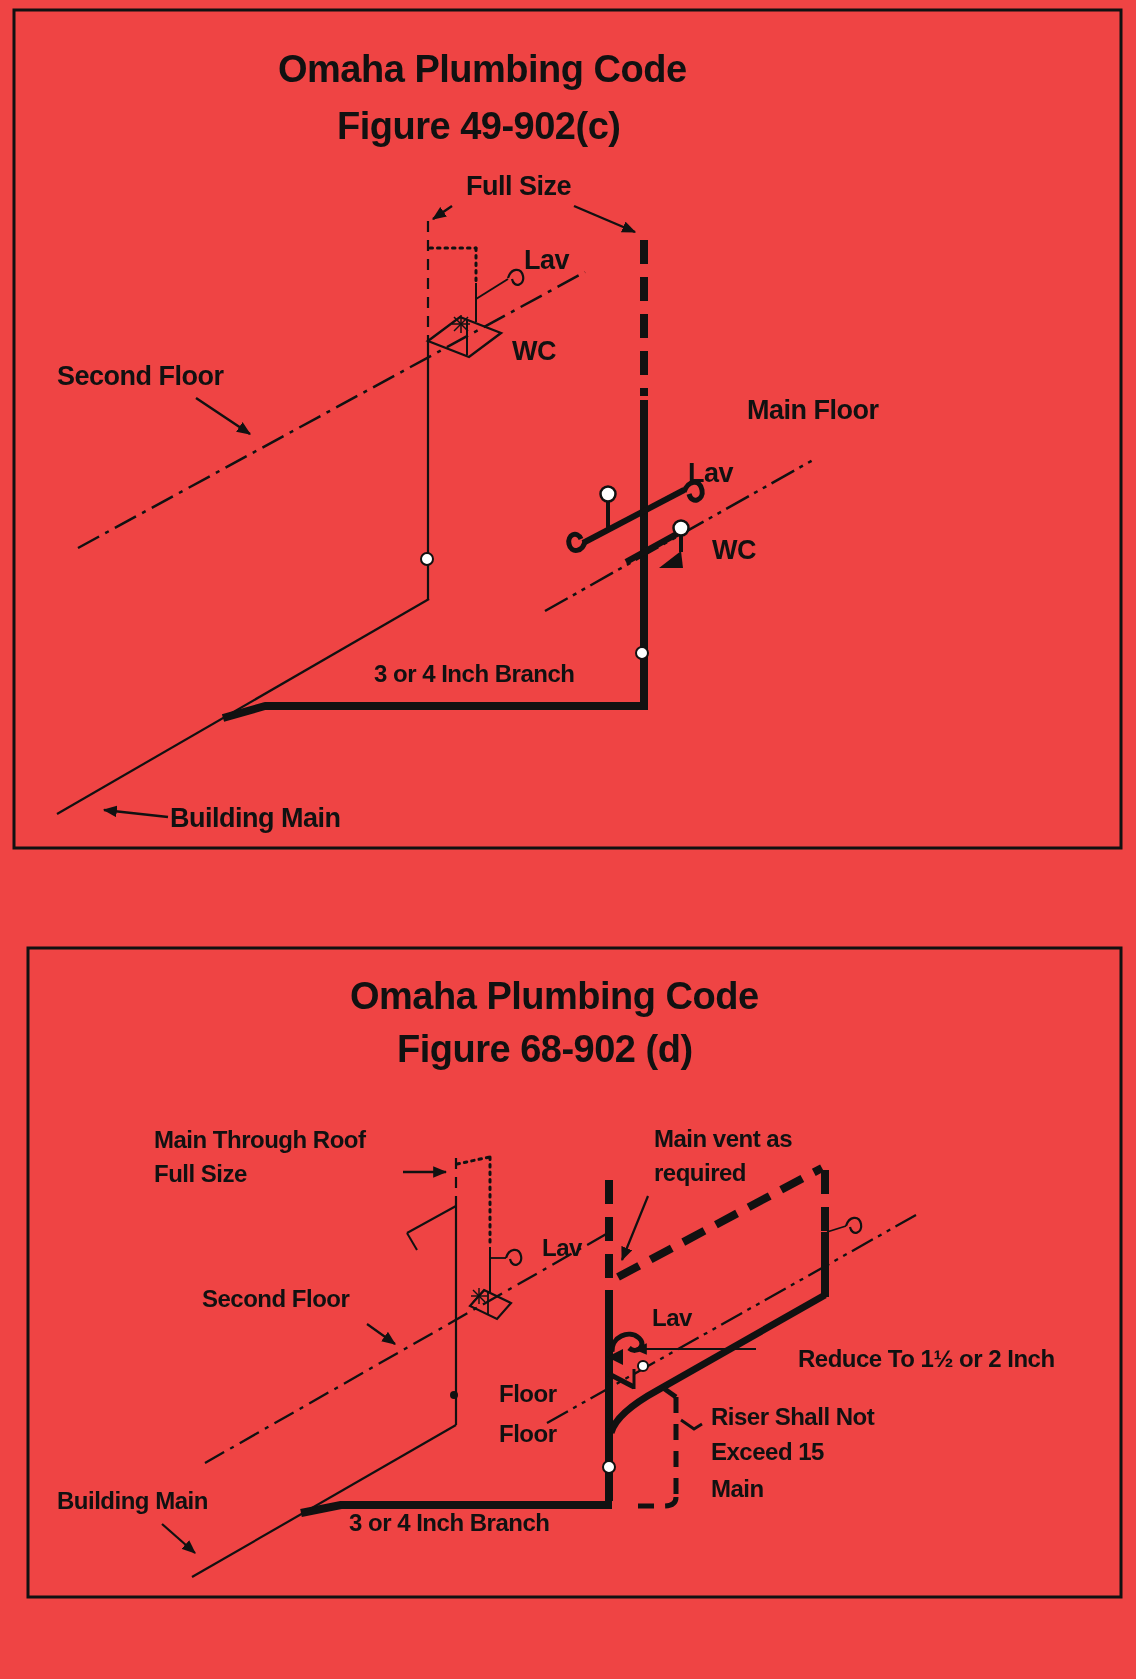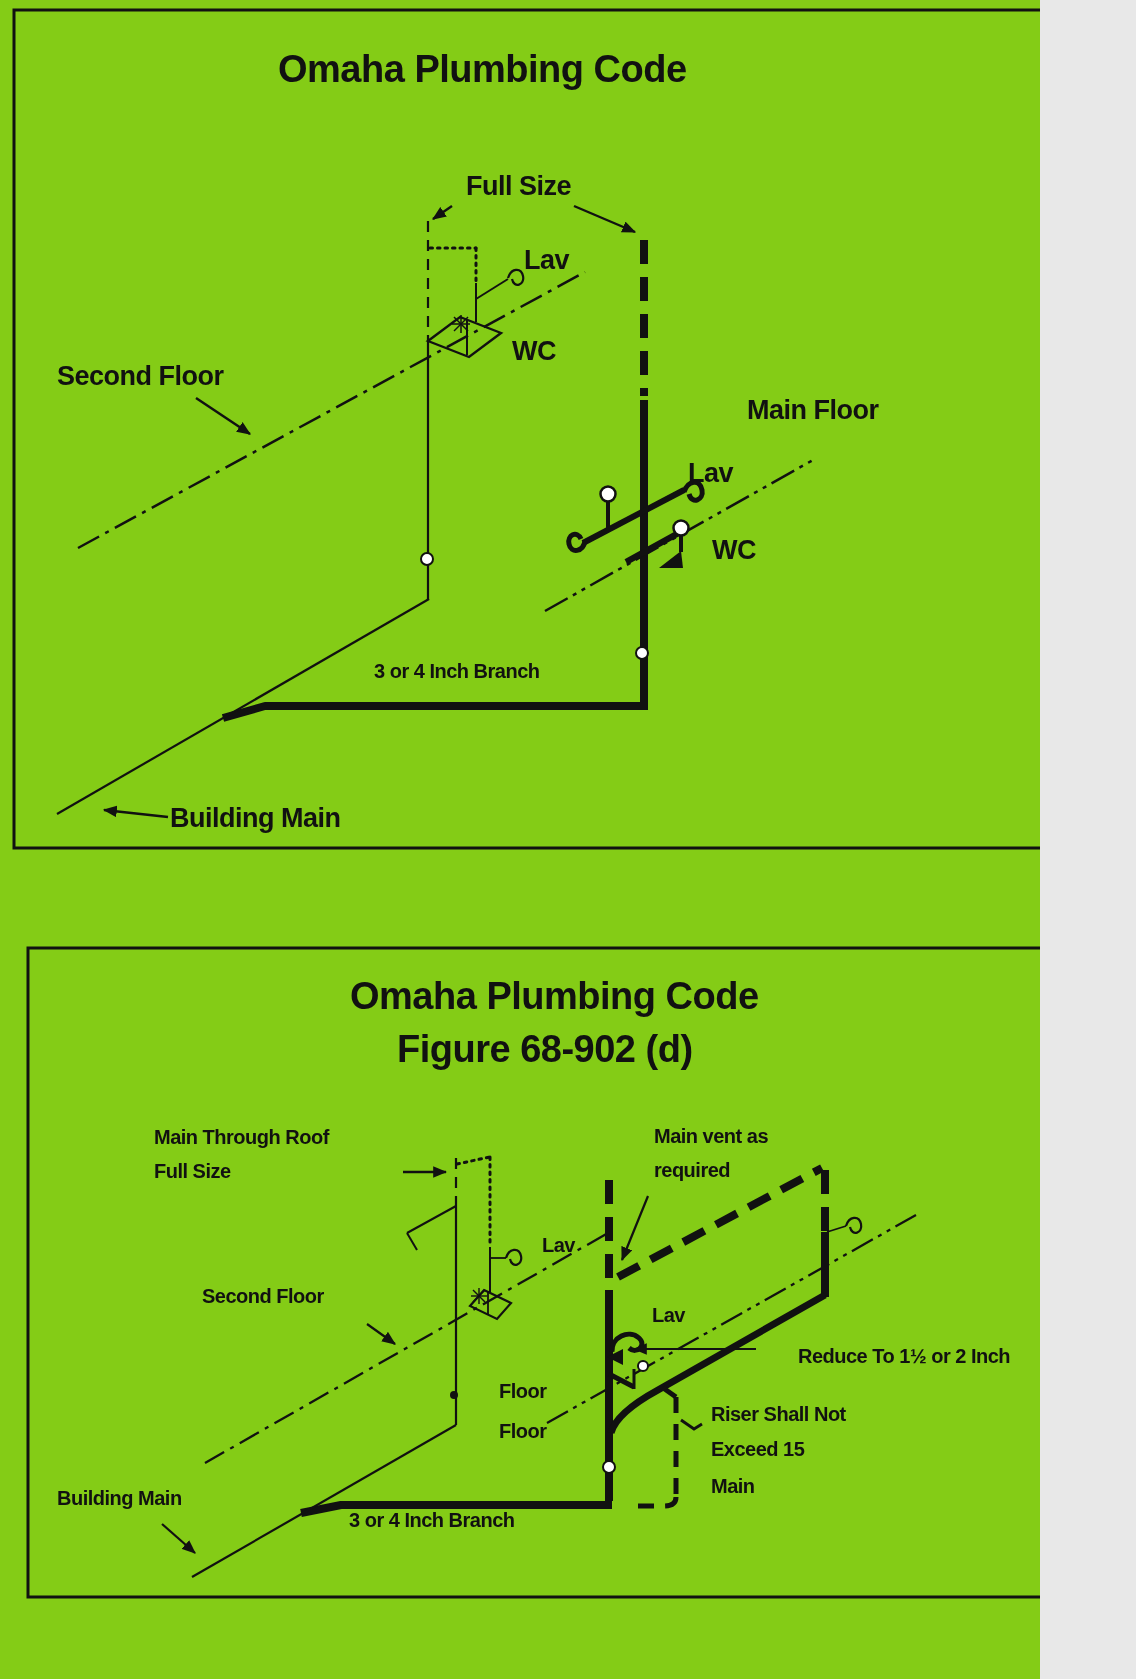--- a/index.html
+++ b/index.html
@@ -1,26 +1,26 @@
 <!DOCTYPE html>
 <html><head>
 <meta charset="utf-8">
 <style>
   html,body{margin:0;padding:0;background:#e8e8e8;}
   .page{
-    position:relative;width:1040px;height:1679px;background:#84cc16;
+    position:relative;width:1136px;height:1679px;background:#ef4444;
     font-family:"Liberation Sans",sans-serif;color:#111;overflow:hidden;
   }
   .lbl{
     position:absolute;white-space:nowrap;font-weight:700;color:#111;
     letter-spacing:-0.5px;line-height:1.05;
   }
   .t38{font-size:38px;}
   .t27{font-size:27px;}
-  .t26{font-size:20px;}
+  .t26{font-size:24px;}
   svg{position:absolute;left:0;top:0;}
 </style>
 </head>
 <body>
 
 <div class="page">
 
   <svg width="1136" height="1679" viewBox="0 0 1136 1679">
     <defs>
       <marker id="ah" viewBox="0 0 12 10" refX="11" refY="5" markerWidth="14" markerHeight="12" orient="auto-start-reverse" markerUnits="userSpaceOnUse">
@@ -133,20 +133,21 @@
       <path d="M676,1497 Q676,1506 664,1506 L637,1506" stroke-width="5" stroke-dasharray="16 11"></path>
       <path d="M681,1420 L694,1429 L702,1424" stroke-width="3"></path>
 
       <path d="M612,1505 H341 L301,1513" stroke-width="8" stroke-linejoin="round"></path>
       <line x1="456" y1="1425" x2="192" y2="1577" stroke-width="2.2"></line>
       <line x1="162" y1="1524" x2="195" y2="1553" stroke-width="2.2" marker-end="url(#ah)"></line>
     </g>
   </svg>
 
   <div class="lbl t38" style="left:278px;top:50px">Omaha Plumbing Code</div>
+  <div class="lbl t38" style="left:337px;top:107px">Figure 49-902(c)</div>
   <div class="lbl t27" style="left:466px;top:172px">Full Size</div>
   <div class="lbl t27" style="left:524px;top:246px">Lav</div>
   <div class="lbl t27" style="left:512px;top:337px">WC</div>
   <div class="lbl t27" style="left:57px;top:362px">Second Floor</div>
   <div class="lbl t27" style="left:747px;top:396px">Main Floor</div>
   <div class="lbl t27" style="left:688px;top:459px">Lav</div>
   <div class="lbl t27" style="left:712px;top:536px">WC</div>
   <div class="lbl t26" style="left:374px;top:661px">3 or 4 Inch Branch</div>
   <div class="lbl t27" style="left:170px;top:804px">Building Main</div>
 

